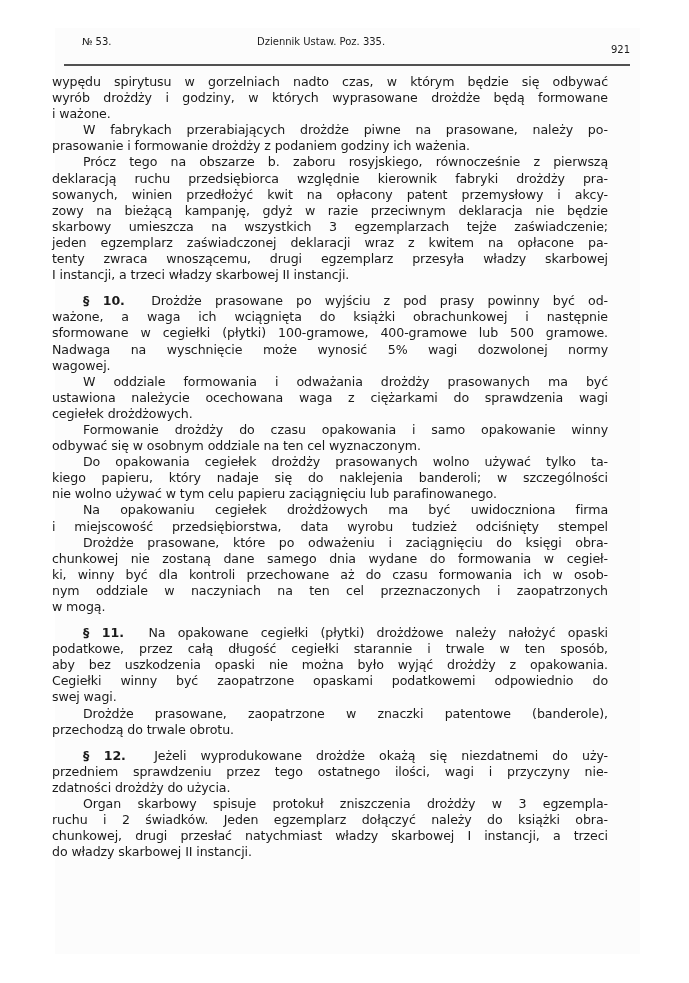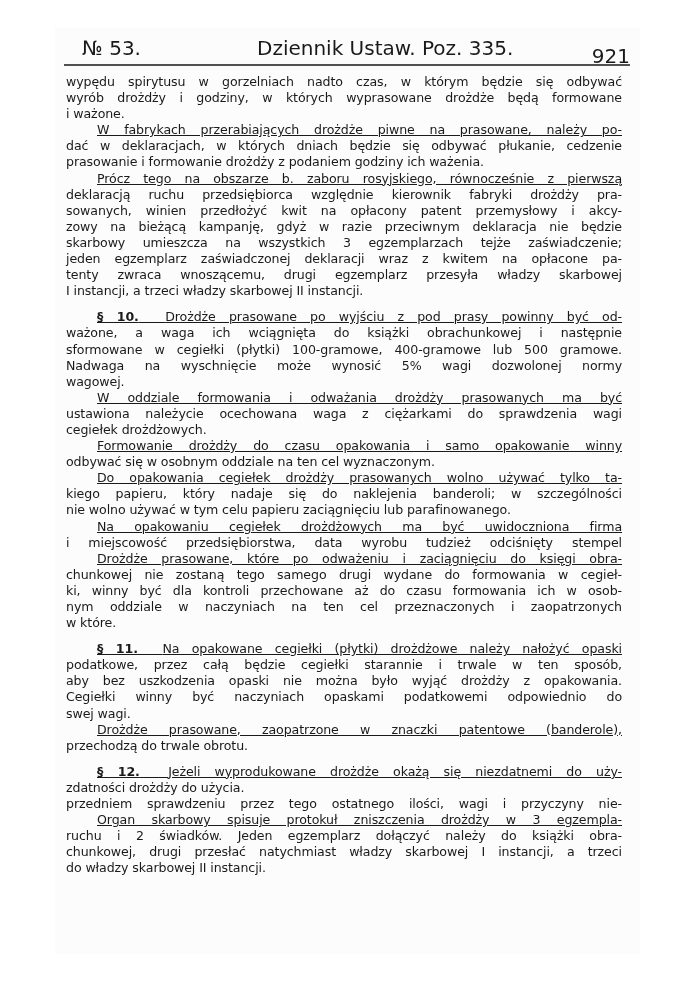--- a/index.html
+++ b/index.html
@@ -3,38 +3,38 @@
   <meta charset="utf-8">
   <style>
     html, body { margin: 0; padding: 0; background: #ffffff; }
     body { width: 689px; height: 983px; position: relative; overflow: hidden; }
     .scan {
       position: absolute; left: 55px; top: 28px; width: 585px; height: 926px;
       background: #fcfcfc;
     }
     .header {
       position: absolute; left: 82px; top: 36px; width: 548px; height: 22px;
-      font-family: "DejaVu Sans", sans-serif; font-size: 20px; color: #1a1a1a;
+      font-family: "DejaVu Sans", sans-serif; font-size: 10px; color: #1a1a1a;
     }
     .header .num { position: absolute; left: 0; top: 0; }
     .header .title { position: absolute; left: 175px; top: 0; text-align: right; }
     .header .page { position: absolute; right: 0; top: 8px; }
     .rule {
       position: absolute; left: 64px; top: 64px; width: 566px; height: 2px;
       background: #333; opacity: 0.85;
     }
     .body {
-      position: absolute; left: 66px; top: 74px; width: 556px;
+      position: absolute; left: 52px; top: 74px; width: 556px;
       font-family: "DejaVu Sans", sans-serif; font-size: 12.6px; line-height: 16.1px;
       color: #1a1a1a; text-align: justify; letter-spacing: -0.1px;
     }
     .body p { margin: 0; }
     .line { display: block; text-align: justify; text-align-last: justify; white-space: nowrap; }
     .line.last { text-align-last: left; }
-    .ind { padding-left: 31px; text-decoration: underline; }
+    .ind { padding-left: 31px; }
     .gap { height: 10px; }
     .sec { font-weight: bold; }
   </style>
 </head>
 <body>
 
 <div class="scan"></div>
 
 <div class="header">
   <span class="num">№ 53.</span>
@@ -46,21 +46,20 @@
 <div class="body" id="body">
 
   <p>
     <span class="line">wypędu spirytusu w gorzelniach nadto czas, w którym będzie się odbywać</span>
     <span class="line">wyrób drożdży i godziny, w których wyprasowane drożdże będą formowane</span>
     <span class="line last">i ważone.</span>
   </p>
 
   <p>
     <span class="line ind">W fabrykach przerabiających drożdże piwne na prasowane, należy po-</span>
-    <span class="line">dać w deklaracjach, w których dniach będzie się odbywać płukanie, cedzenie</span>
     <span class="line last">prasowanie i formowanie drożdży z podaniem godziny ich ważenia.</span>
   </p>
 
   <p>
     <span class="line ind">Prócz tego na obszarze b. zaboru rosyjskiego, równocześnie z pierwszą</span>
     <span class="line">deklaracją ruchu przedsiębiorca względnie kierownik fabryki drożdży pra-</span>
     <span class="line">sowanych, winien przedłożyć kwit na opłacony patent przemysłowy i akcy-</span>
     <span class="line">zowy na bieżącą kampanję, gdyż w razie przeciwnym deklaracja nie będzie</span>
     <span class="line">skarbowy umieszcza na wszystkich 3 egzemplarzach tejże zaświadczenie;</span>
     <span class="line">jeden egzemplarz zaświadczonej deklaracji wraz z kwitem na opłacone pa-</span>
@@ -89,44 +88,44 @@
     <span class="line ind">Do opakowania cegiełek drożdży prasowanych wolno używać tylko ta-</span>
     <span class="line">kiego papieru, który nadaje się do naklejenia banderoli; w szczególności</span>
     <span class="line last">nie wolno używać w tym celu papieru zaciągnięciu lub parafinowanego.</span>
   </p>
   <p>
     <span class="line ind">Na opakowaniu cegiełek drożdżowych ma być uwidoczniona firma</span>
     <span class="line">i miejscowość przedsiębiorstwa, data wyrobu tudzież odciśnięty stempel</span>
   </p>
   <p>
     <span class="line ind">Drożdże prasowane, które po odważeniu i zaciągnięciu do księgi obra-</span>
-    <span class="line">chunkowej nie zostaną tego samego drugi wydane do formowania w cegieł-</span>
+    <span class="line">chunkowej nie zostaną dane samego dnia wydane do formowania w cegieł-</span>
     <span class="line">ki, winny być dla kontroli przechowane aż do czasu formowania ich w osob-</span>
     <span class="line">nym oddziale w naczyniach na ten cel przeznaczonych i zaopatrzonych</span>
-    <span class="line last">w które.</span>
+    <span class="line last">w mogą.</span>
   </p>
   <div class="gap"></div>
 
   <p>
     <span class="line ind"><b class="sec">§ 11.</b>&nbsp;&nbsp;<span>Na opakowane cegiełki (płytki) drożdżowe należy nałożyć opaski</span></span>
-    <span class="line">podatkowe, przez całą będzie cegiełki starannie i trwale w ten sposób,</span>
+    <span class="line">podatkowe, przez całą długość cegiełki starannie i trwale w ten sposób,</span>
     <span class="line">aby bez uszkodzenia opaski nie można było wyjąć drożdży z opakowania.</span>
-    <span class="line">Cegiełki winny być naczyniach opaskami podatkowemi odpowiednio do</span>
+    <span class="line">Cegiełki winny być zaopatrzone opaskami podatkowemi odpowiednio do</span>
     <span class="line last">swej wagi.</span>
   </p>
   <p>
     <span class="line ind">Drożdże prasowane, zaopatrzone w znaczki patentowe (banderole),</span>
     <span class="line last">przechodzą do trwale obrotu.</span>
   </p>
   <div class="gap"></div>
 
   <p>
     <span class="line ind"><b class="sec">§ 12.</b>&nbsp;&nbsp;<span>Jeżeli wyprodukowane drożdże okażą się niezdatnemi do uży-</span></span>
+    <span class="line">przedniem sprawdzeniu przez tego ostatnego ilości, wagi i przyczyny nie-</span>
     <span class="line last">zdatności drożdży do użycia.</span>
-    <span class="line">przedniem sprawdzeniu przez tego ostatnego ilości, wagi i przyczyny nie-</span>
   </p>
   <p>
     <span class="line ind">Organ skarbowy spisuje protokuł zniszczenia drożdży w 3 egzempla-</span>
     <span class="line">ruchu i 2 świadków. Jeden egzemplarz dołączyć należy do książki obra-</span>
     <span class="line">chunkowej, drugi przesłać natychmiast władzy skarbowej I instancji, a trzeci</span>
     <span class="line last">do władzy skarbowej II instancji.</span>
   </p>
 </div>
 
 </body></html>

